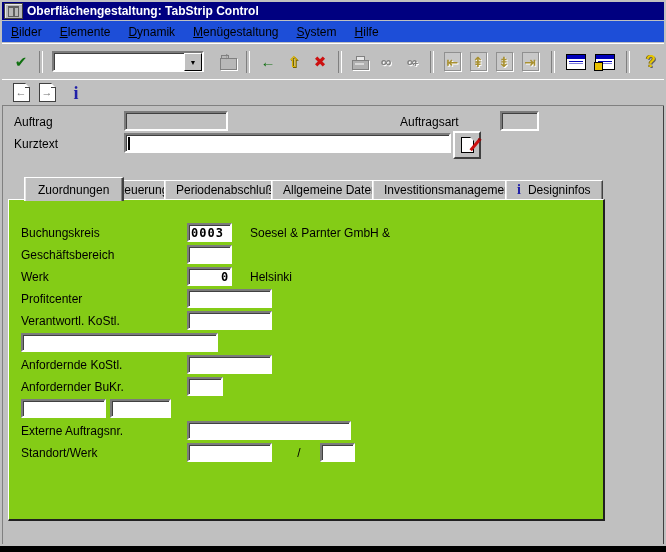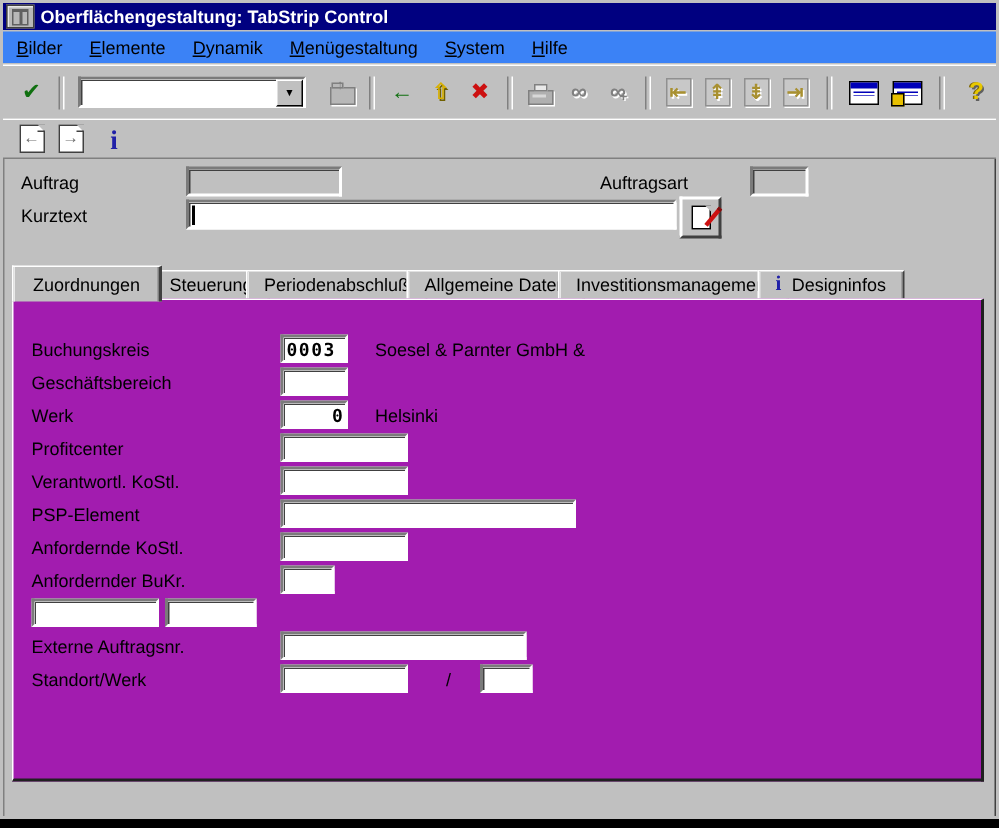--- a/index.html
+++ b/index.html
@@ -24,21 +24,21 @@
   .title-ico{
     width:17px;height:14px;background:#b8b8b8;border:1px solid #404040;margin-right:4px;
     position:relative;box-shadow:inset 1px 1px 0 #e8e8e8;flex:0 0 auto;
   }
   .title-ico:before{content:"";position:absolute;left:3px;top:2px;width:4px;height:8px;border:1px solid #606060;border-top:2px solid #606060}
   .title-ico:after{content:"";position:absolute;left:9px;top:2px;width:3px;height:8px;border:1px solid #606060;border-top:2px solid #606060}
   .title-text{font-weight:bold;font-size:12px;white-space:nowrap}
 
   
   .menubar{
-    position:absolute;left:2px;top:21px;right:2px;height:21px;background:#3b82f6;
+    position:absolute;left:2px;top:21px;right:2px;height:21px;background:#1d4ed8;
     display:flex;align-items:center;
   }
   .menu-item{padding:2px 9px;white-space:nowrap;cursor:default}
   .menu-item u{text-decoration:underline}
 
   
   .toolbar{
     position:absolute;left:2px;top:43px;right:2px;height:35px;background:#c0c0c0;
     border-top:1px solid #fff;border-bottom:1px solid #808080;
     display:flex;align-items:center;padding-left:6px;
@@ -123,21 +123,21 @@
     box-shadow:inset -1px 0 0 #808080,inset 1px 0 0 #e8e8e8;
   }
   .tab.active{
     top:177px;height:24px;z-index:5;padding:0 13px;
     border-top:1px solid #fff;border-left:1px solid #fff;border-right:2px solid #404040;border-bottom:none;
   }
   .tab-info{font-family:"Liberation Serif","DejaVu Serif",serif;font-weight:bold;font-size:14px;color:#2020a8;margin-right:7px}
 
   
   .panel{
-    position:absolute;left:8px;top:199px;width:648px;height:322px;background:#a21caf;box-sizing:border-box;
+    position:absolute;left:8px;top:199px;width:597px;height:322px;background:#84cc16;box-sizing:border-box;
     border-top:1px solid #fff;border-left:1px solid #fff;border-right:2px solid #202020;border-bottom:2px solid #202020;
     padding:23px 0 0 12px;z-index:1;
   }
   .prow{height:19px;margin-bottom:3px;display:flex;align-items:center}
   .plabel{width:166px;flex:0 0 auto}
   .pinput{height:19px;flex:0 0 auto}
   .pinput.val{font-family:"DejaVu Sans Mono","Liberation Mono",monospace;font-weight:bold;letter-spacing:1px;padding:0 2px}
   .psuffix{margin-left:18px;white-space:nowrap}
   .psep{margin-left:22px;width:10px;text-align:center;flex:0 0 auto}
 </style>
@@ -256,21 +256,21 @@
 
   <span class="label" style="left:14px;top:137px">Kurztext</span>
   <input class="sunken" style="position: absolute; left: 124px; top: 133px; width: 327px; height: 20px;" value="">
   <span class="caret" style="left:128px;top:137px"></span>
   <span class="ltx-btn" style="left:453px;top:131px">
     <span class="ltx-page">
         <span class="ltx-pencil"></span>
       </span>
   </span>
 
-  <span class="tab active" style="left:8px">
+  <span class="tab active" style="left:24px">
       <span>Zuordnungen</span>
     </span>
   <span class="tab" style="left:101px">
       <span>Steuerung</span>
     </span>
   <span class="tab" style="left:164px">
       <span>Periodenabschluß</span>
     </span>
   <span class="tab" style="left:271px">
       <span>Allgemeine Daten</span>
@@ -301,21 +301,20 @@
         </div>
         <div class="prow">
           <span class="plabel">Profitcenter</span>
           <input class="sunken pinput" style="width: 85px;">
         </div>
         <div class="prow">
           <span class="plabel">Verantwortl. KoStl.</span>
           <input class="sunken pinput" style="width: 85px;">
         </div>
         <div class="prow">
-          <span class="plabel">PSP-Element</span>
           <input class="sunken pinput" style="width: 197px;">
         </div>
         <div class="prow">
           <span class="plabel">Anfordernde KoStl.</span>
           <input class="sunken pinput" style="width: 85px;">
         </div>
         <div class="prow">
           <span class="plabel">Anfordernder BuKr.</span>
           <input class="sunken pinput" style="width: 36px;">
         </div>

